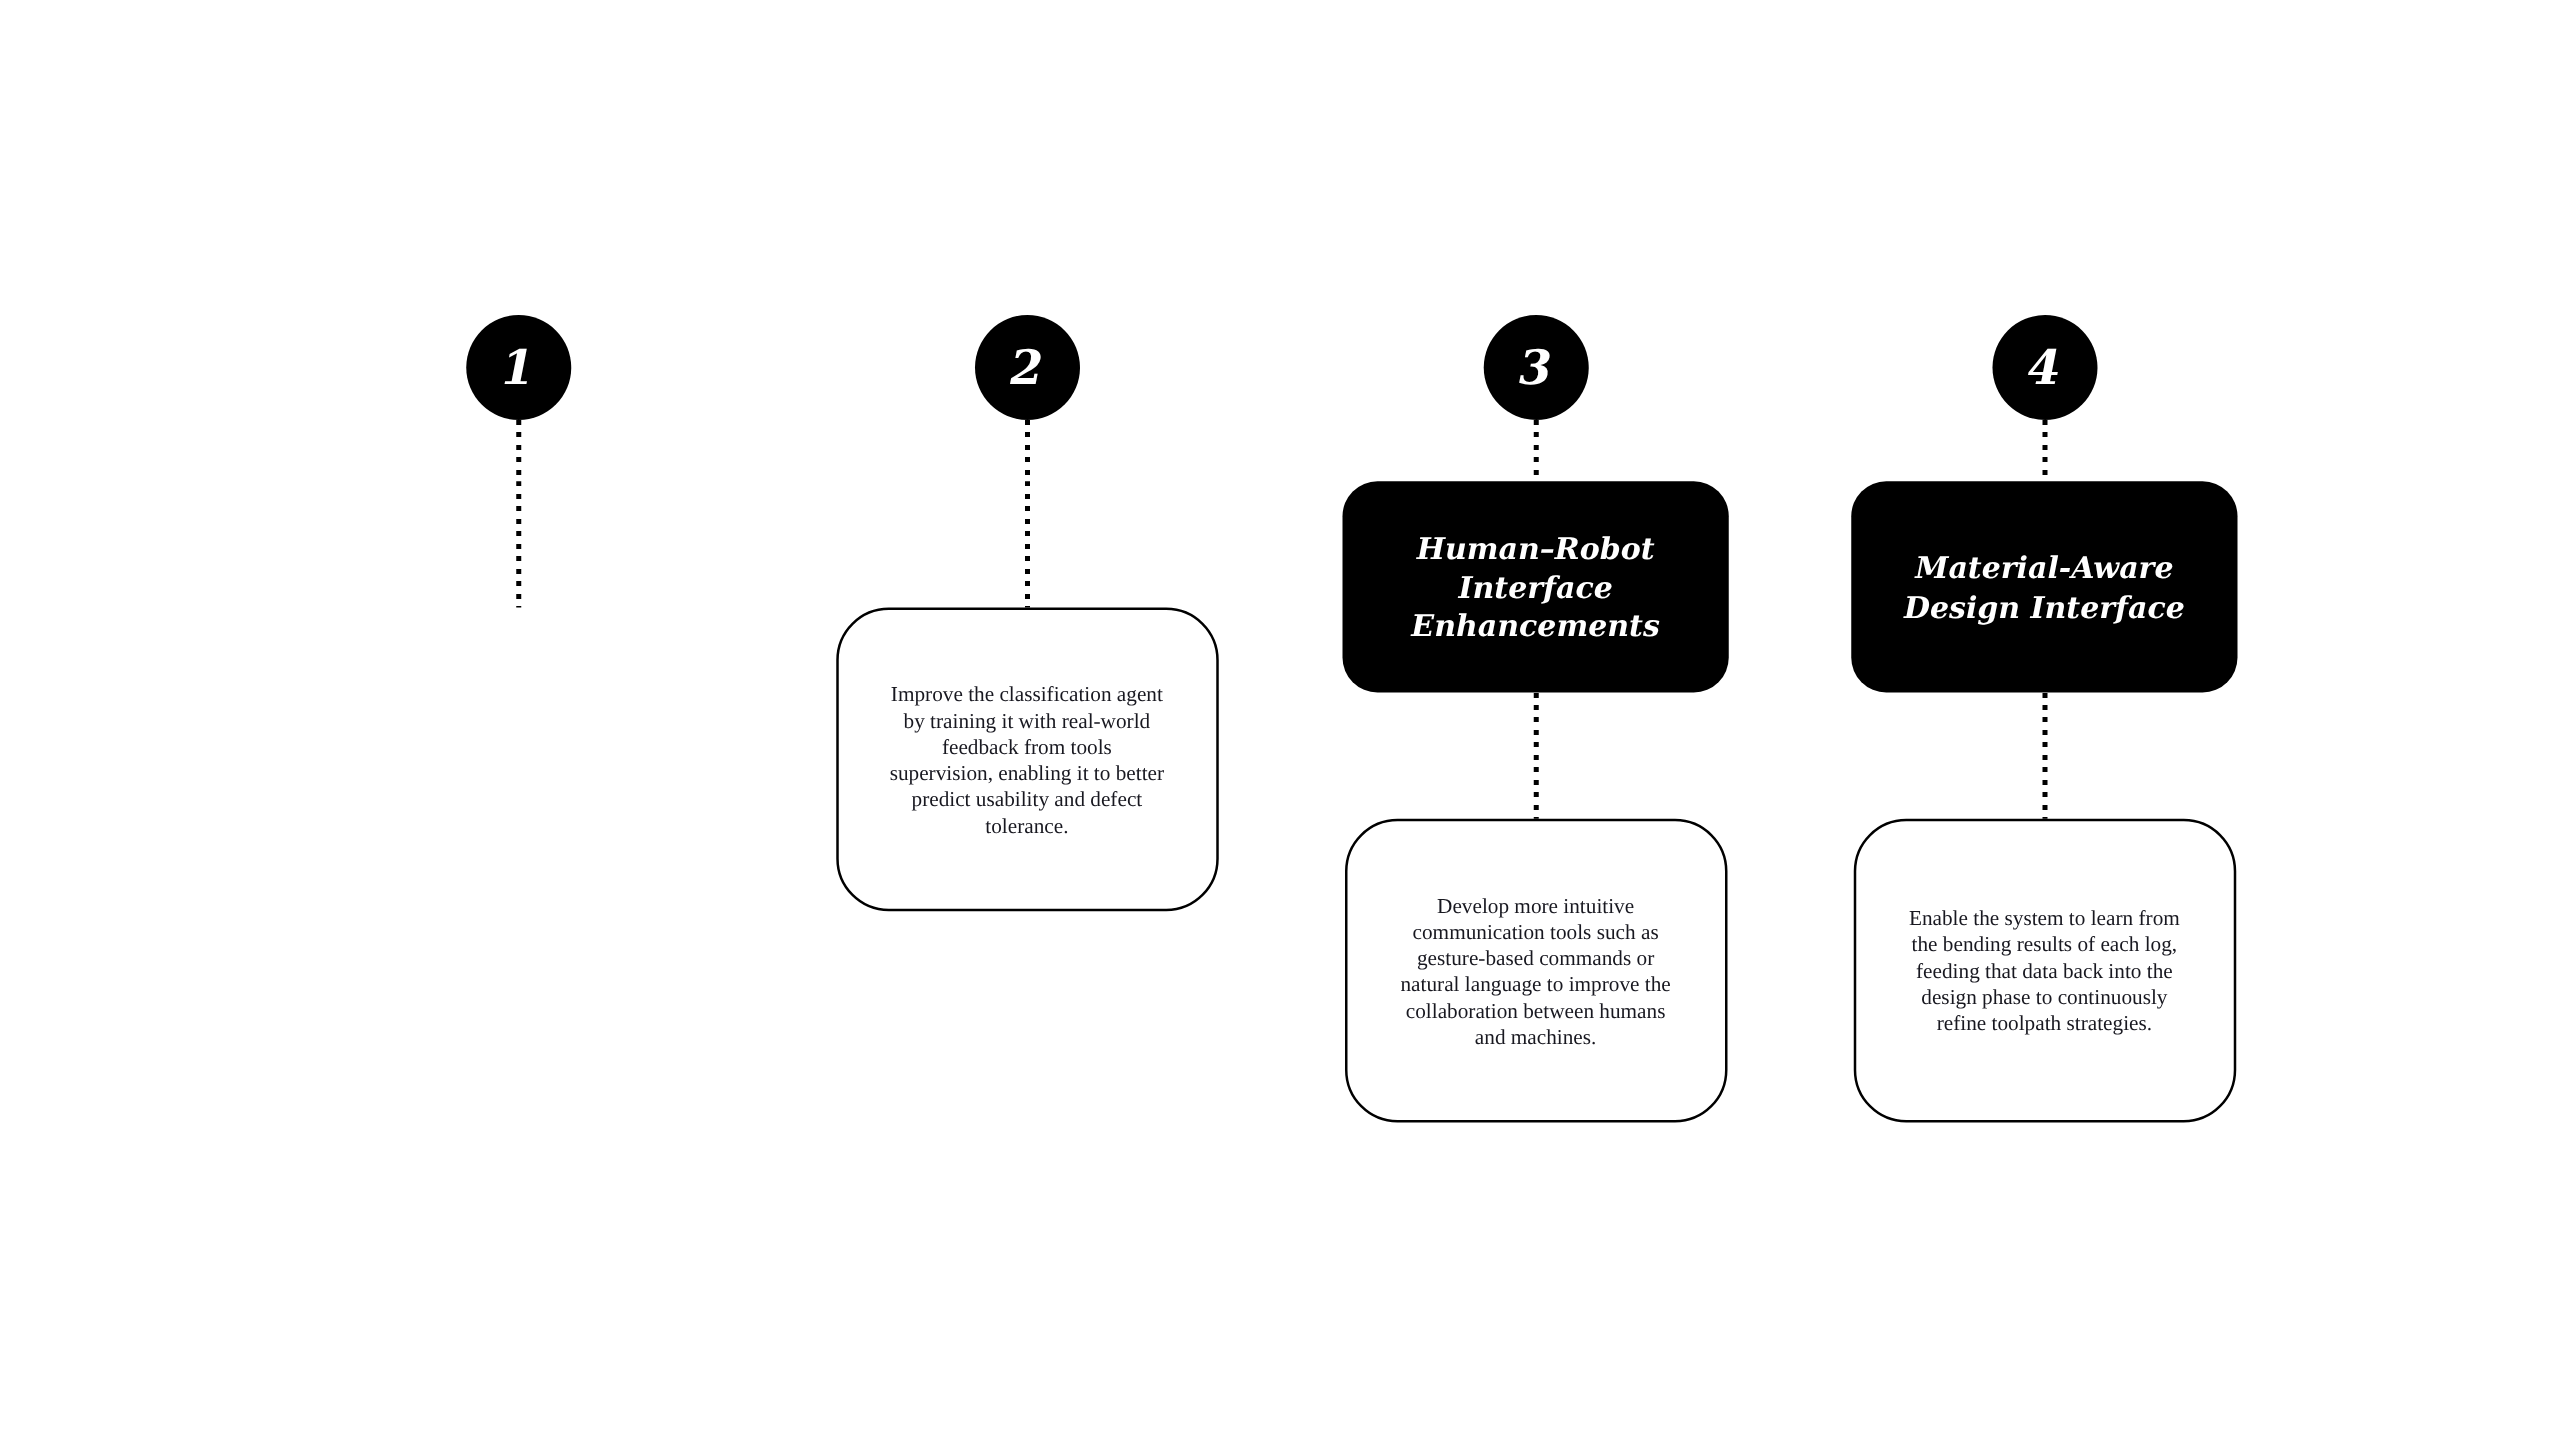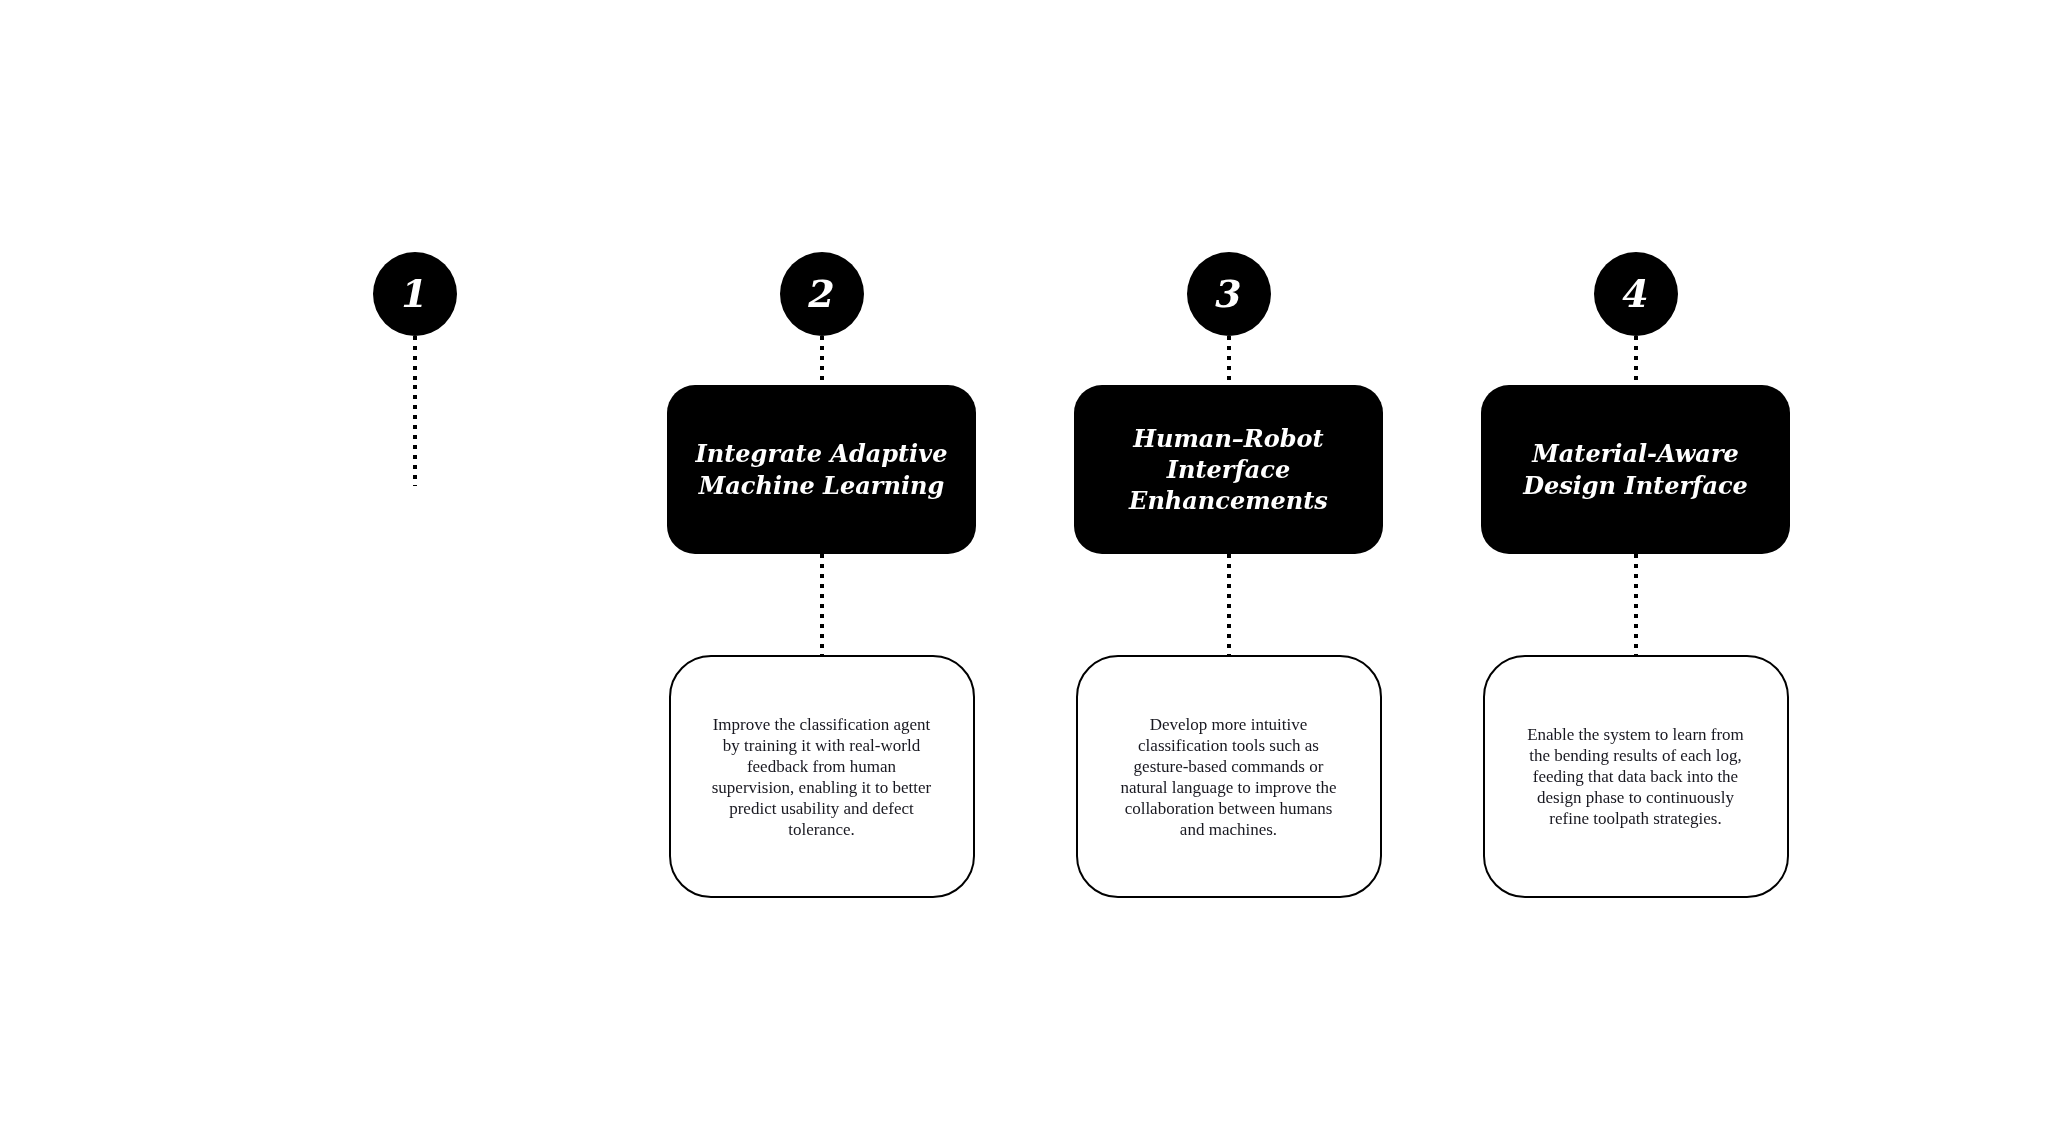--- a/index.html
+++ b/index.html
@@ -109,49 +109,45 @@
       </div>
       <div class="connector top"></div>
       <div class="connector bottom"></div>
     </div>
 
     <div class="step-column">
       <div class="badge">
         <span>2</span>
       </div>
       <div class="connector top"></div>
-      <div class="title-card">
-        <span class="title">Integrate Adaptive
-Machine Learning</span>
-      </div>
       <div class="connector bottom"></div>
       <div class="desc-card">
         <span class="desc">Improve the classification agent
 by training it with real-world
-feedback from human
+feedback from tools
 supervision, enabling it to better
 predict usability and defect
 tolerance.</span>
       </div>
     </div>
 
     <div class="step-column">
       <div class="badge">
         <span>3</span>
       </div>
       <div class="connector top"></div>
       <div class="title-card">
         <span class="title">Human–Robot
 Interface
 Enhancements</span>
       </div>
       <div class="connector bottom"></div>
       <div class="desc-card">
         <span class="desc">Develop more intuitive
-classification tools such as
+communication tools such as
 gesture-based commands or
 natural language to improve the
 collaboration between humans
 and machines.</span>
       </div>
     </div>
 
     <div class="step-column">
       <div class="badge">
         <span>4</span>

